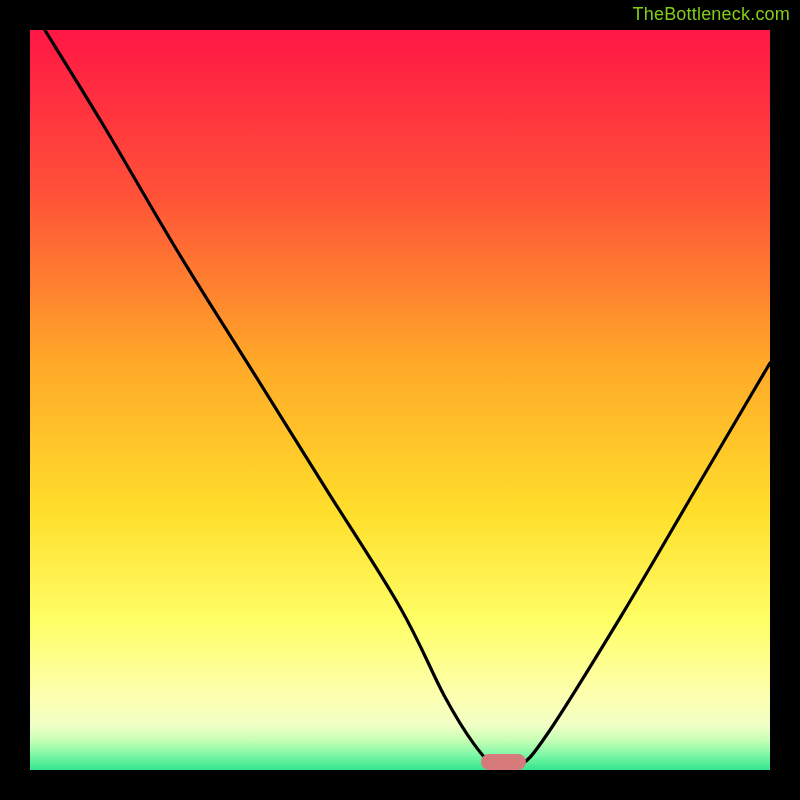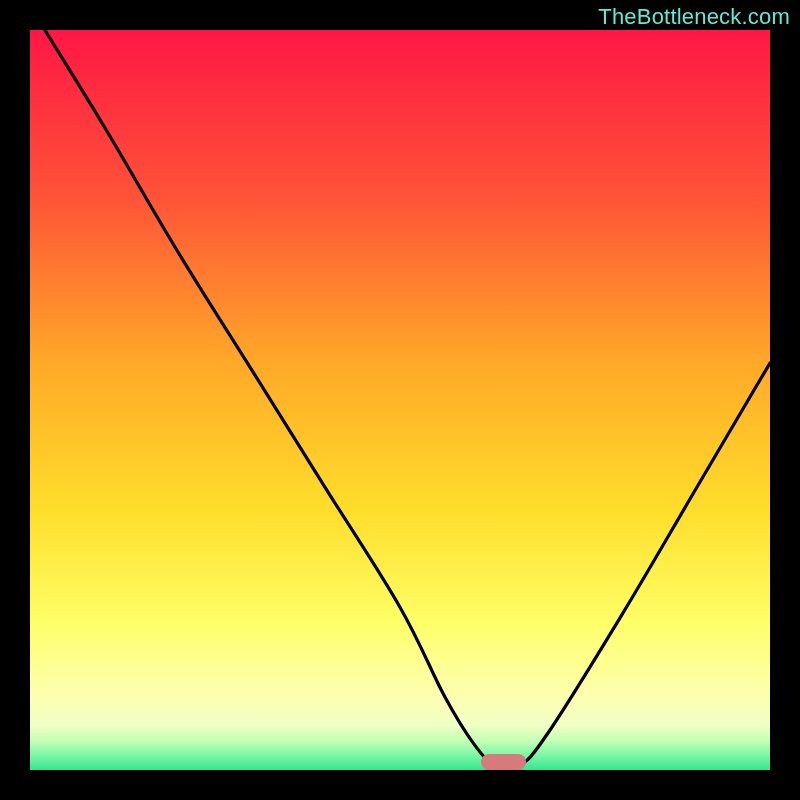--- a/index.html
+++ b/index.html
@@ -42,22 +42,22 @@
   }
   .marker {
     position: absolute;
     background: #d77a7c;
     border-radius: 999px;
   }
   .watermark {
     position: absolute;
     top: 4px;
     right: 10px;
-    color: #5eead4;
-    font-size: 22px;
+    color: #84cc16;
+    font-size: 18px;
     letter-spacing: 0.2px;
   }
 </style>
 </head>
 <body>
 
 <div class="frame">
 
   <div class="watermark">TheBottleneck.com</div>
 

